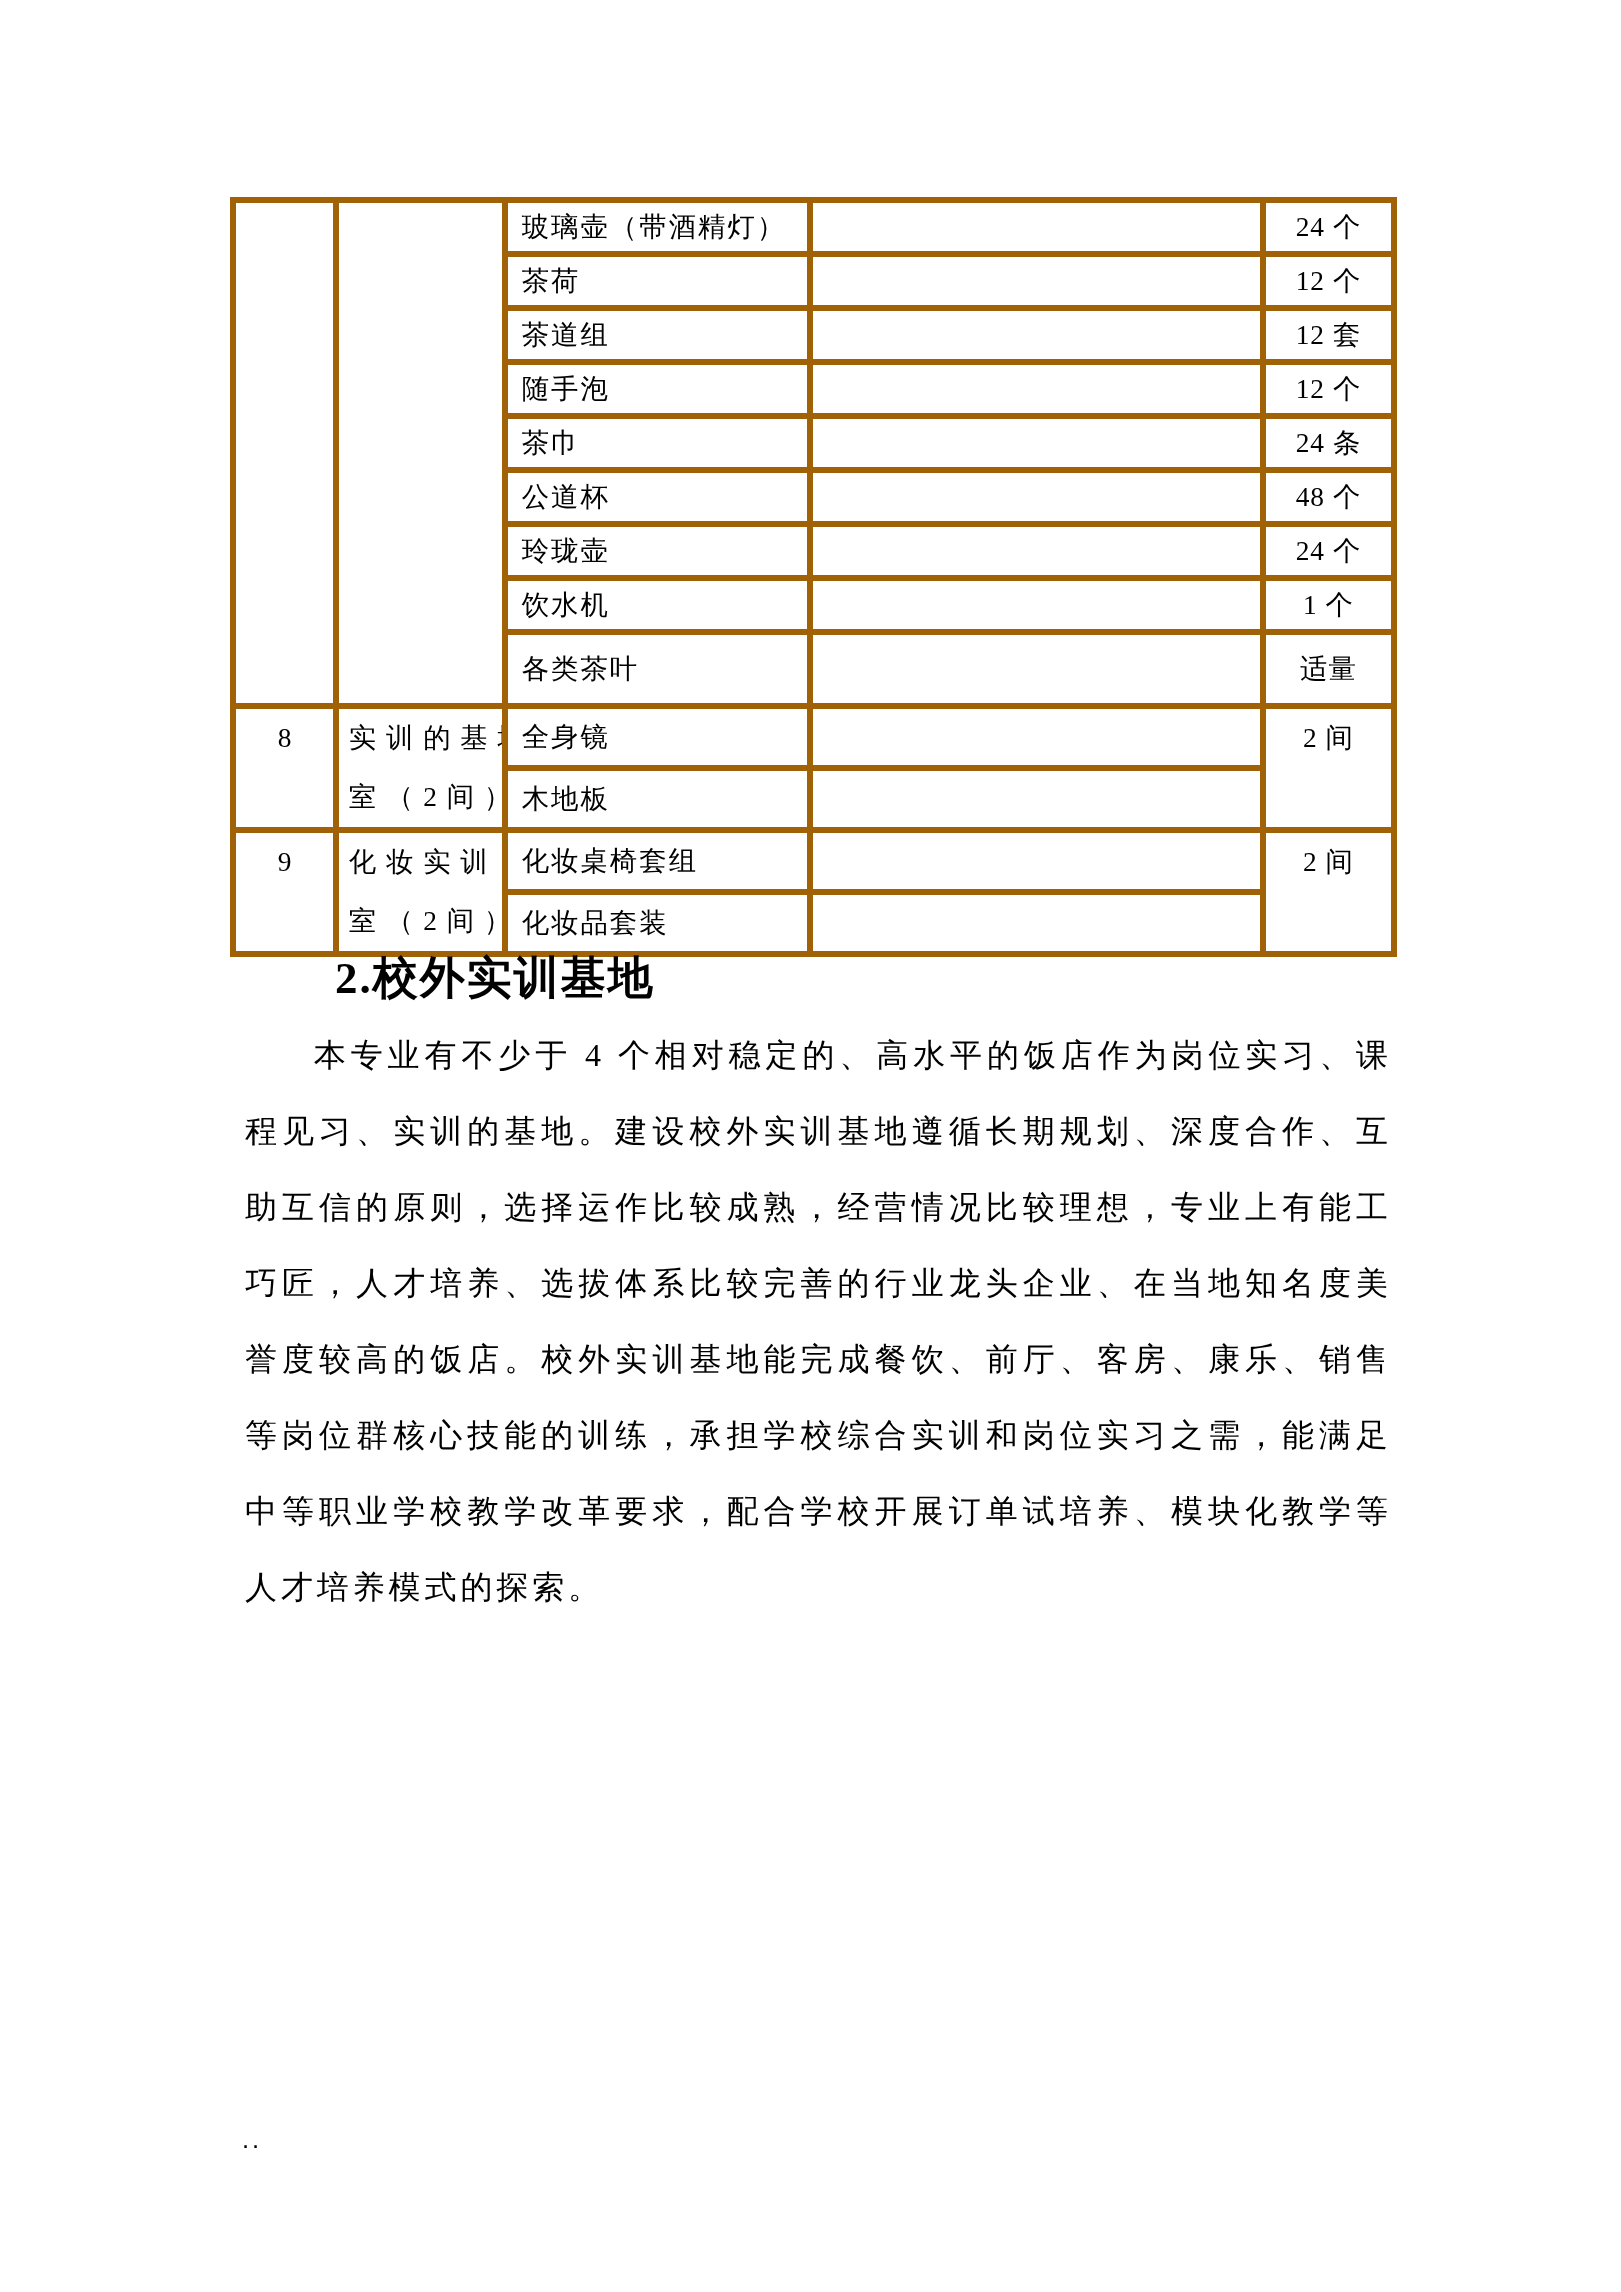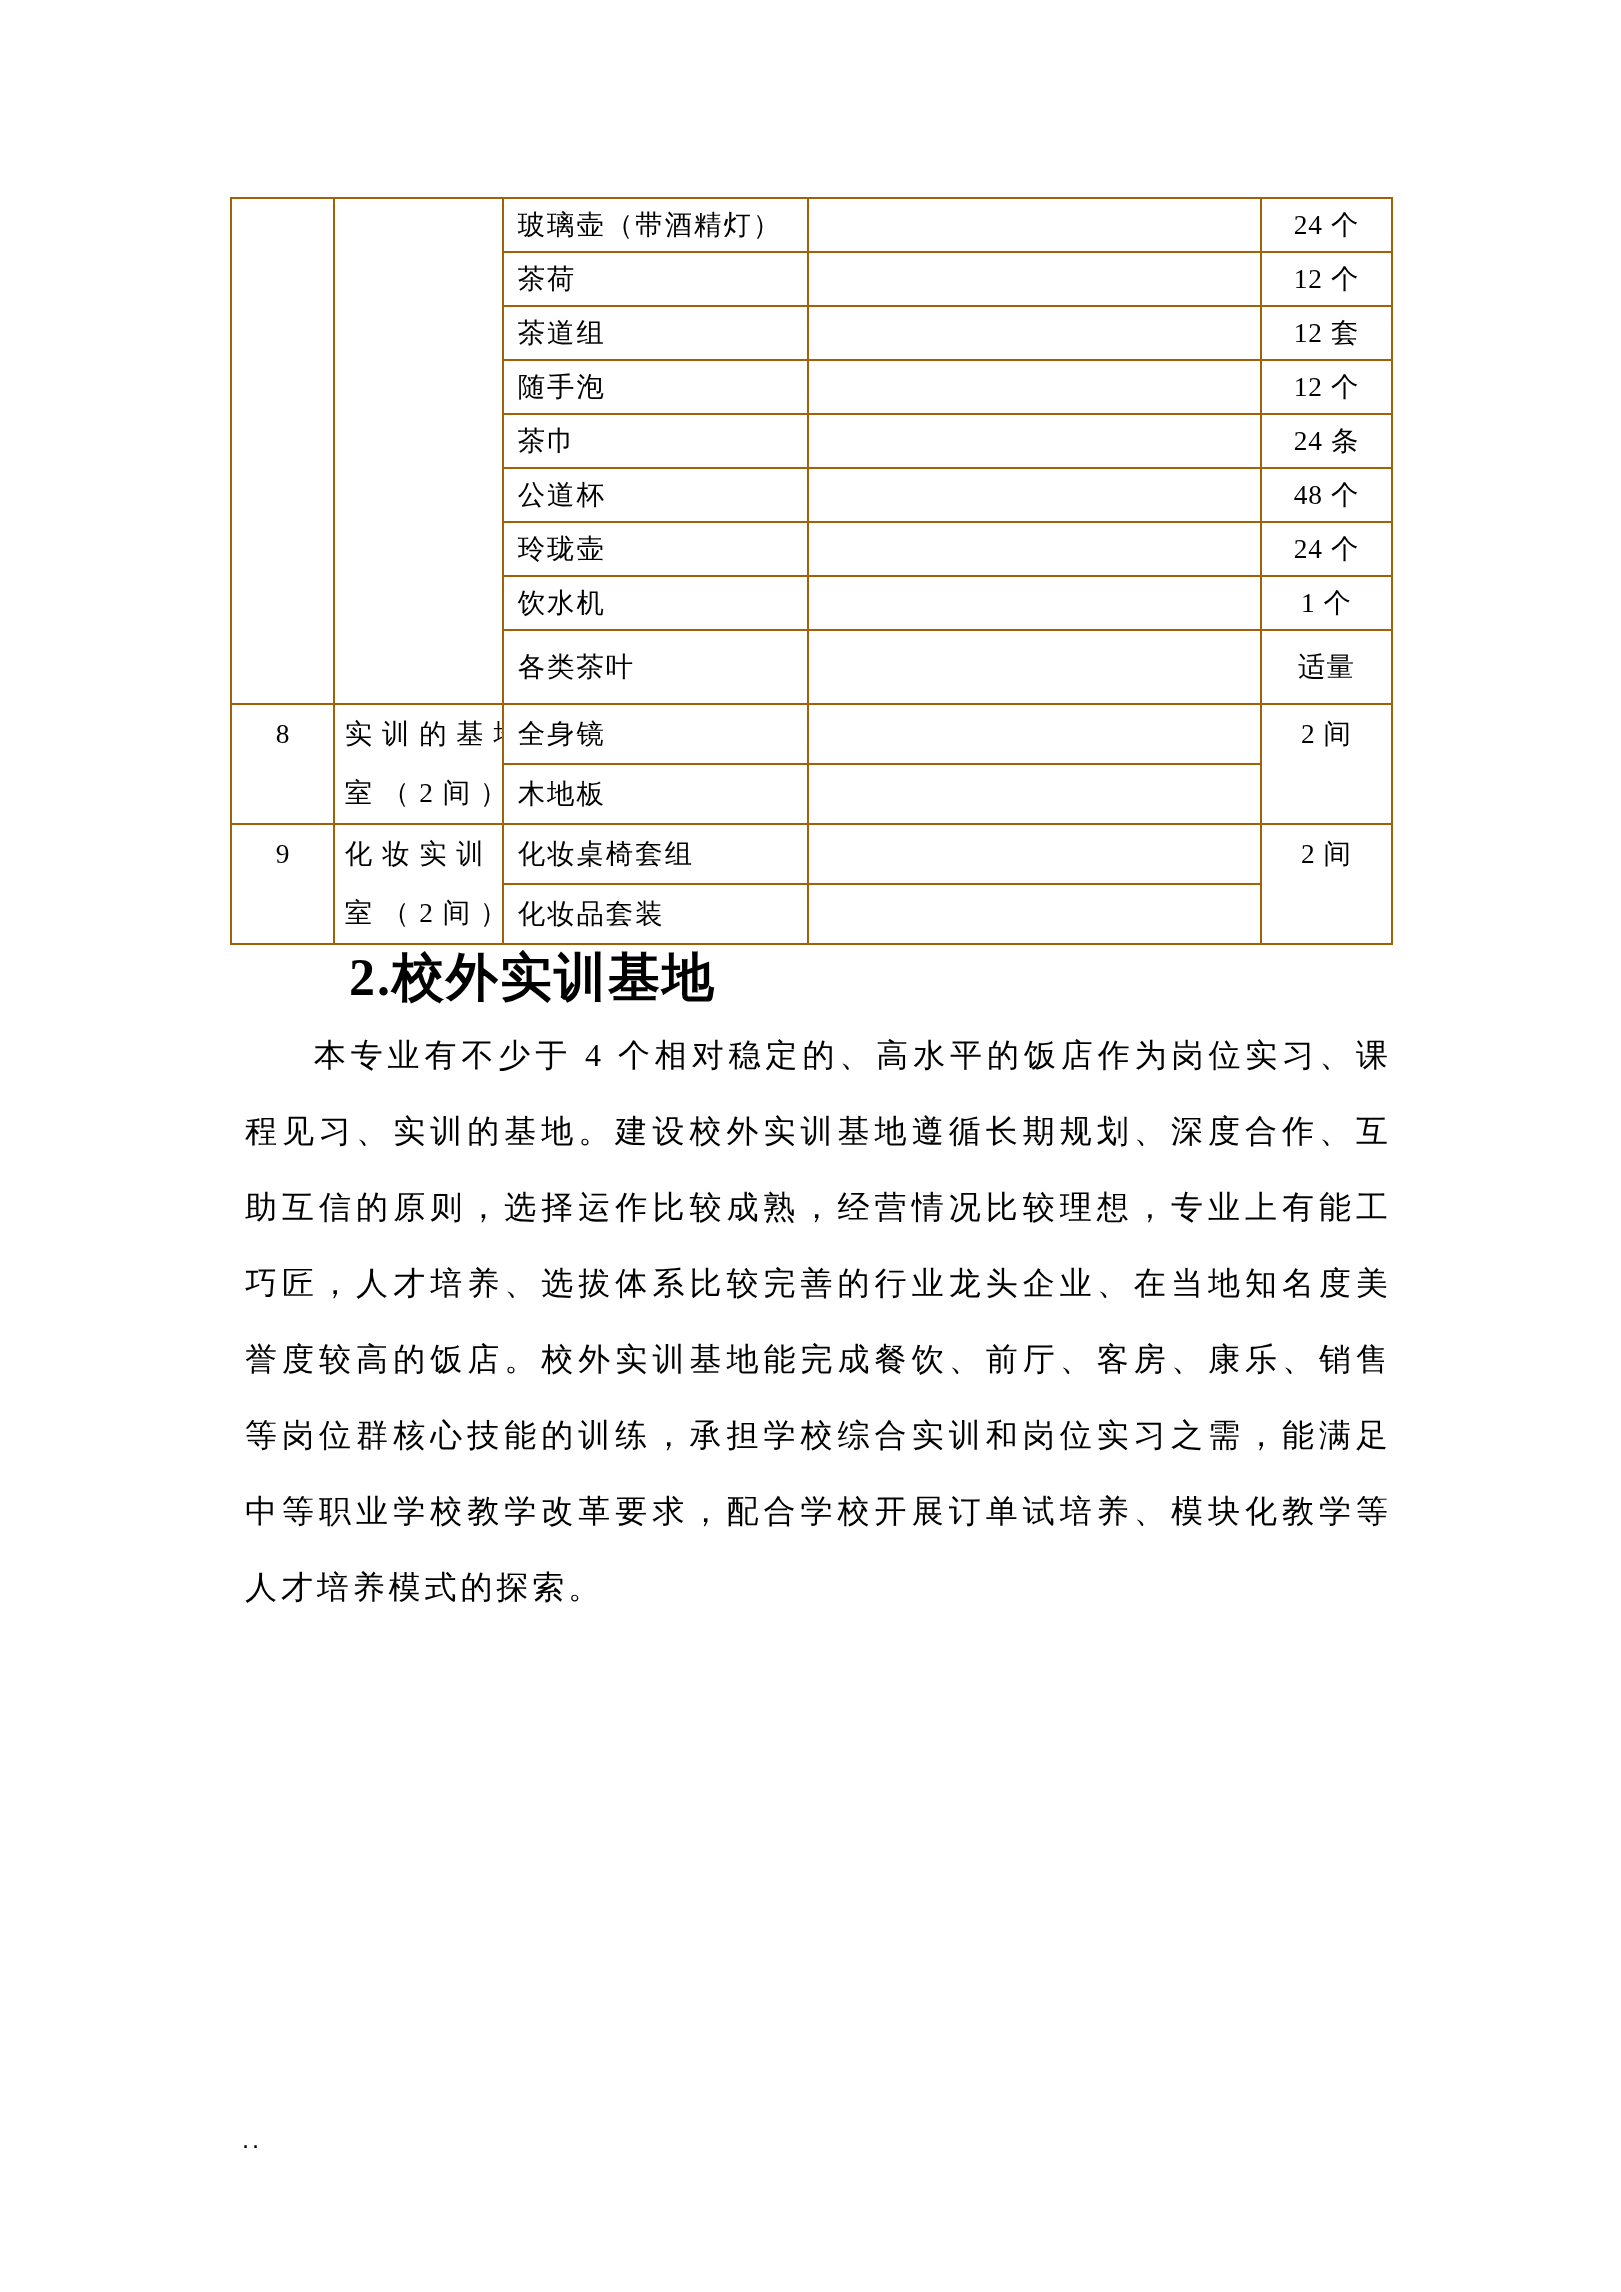--- a/index.html
+++ b/index.html
@@ -11,42 +11,42 @@
     font-family:"Liberation Serif","DejaVu Serif",serif;
     color:#000;
     overflow:hidden;
   }
   
   .doc-table{
     position:absolute;left:230px;top:197px;width:1160px;
     border-collapse:collapse;table-layout:fixed;
   }
   .doc-table td{
-    border:2px solid #a16207;
+    border:6px solid #a16207;
     font-size:27.4px;
     padding:0;
     overflow:hidden;
   }
   td.c1{text-align:center;}
   td.c2{padding:0 9.8px;letter-spacing:9.8px;}
   td.c3{padding-left:13.7px;letter-spacing:2px;}
   td.c5{text-align:center;letter-spacing:1px;}
   tr.tea-row{height:54px;}
   tr.tea-row-tall{height:74px;}
   tr.grp-row{height:59px;}
   td.vtop{vertical-align:top;line-height:59px;}
   td.vtop .room-line{height:59px;line-height:59px;white-space:nowrap;}
   
   .content{
     position:absolute;left:245px;top:939px;width:1147px;
     text-align:justify;
     text-justify:inter-character;
   }
   .section-heading{
-    font-size:52px;font-weight:bold;
+    font-size:45px;font-weight:bold;
     line-height:78px;
     text-indent:2em;
     letter-spacing:2px;
     margin:0;
     text-align:left;
   }
   .content p{
     margin:0;
     font-size:32px;
     line-height:76px;

